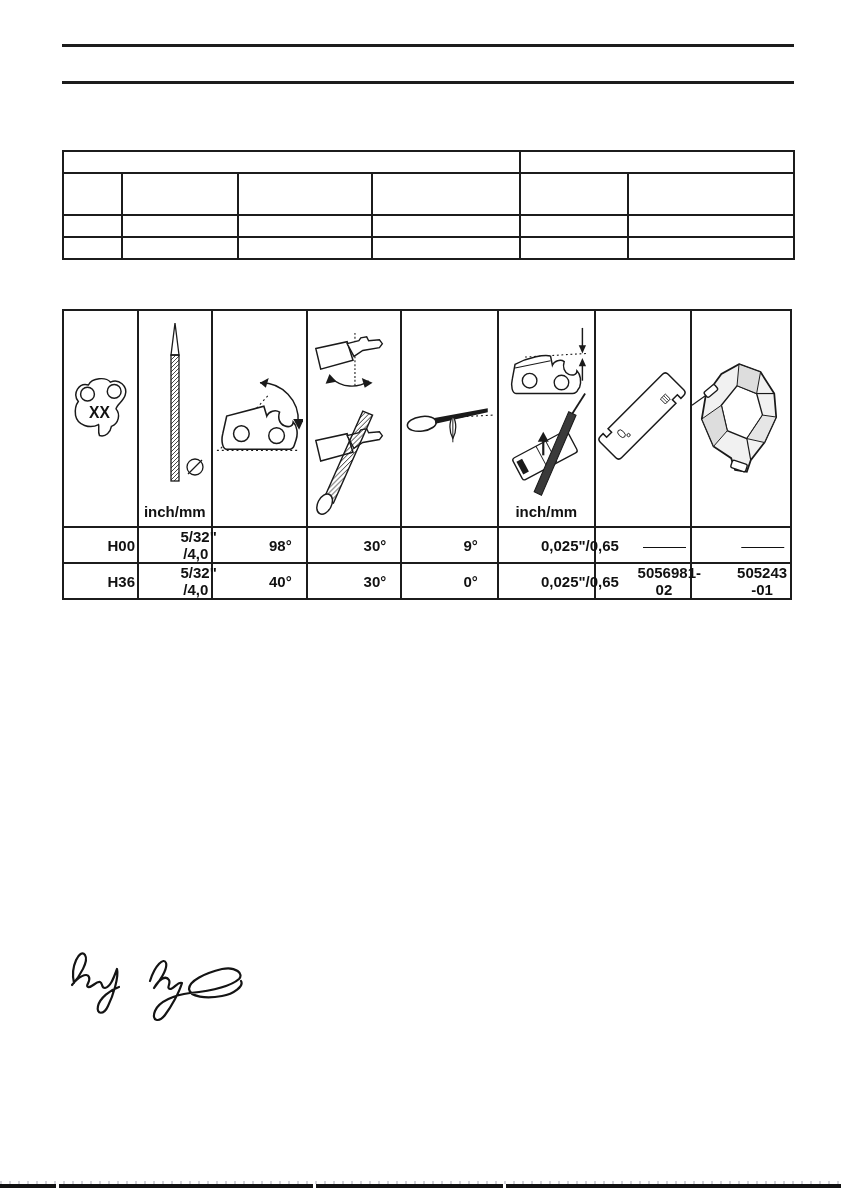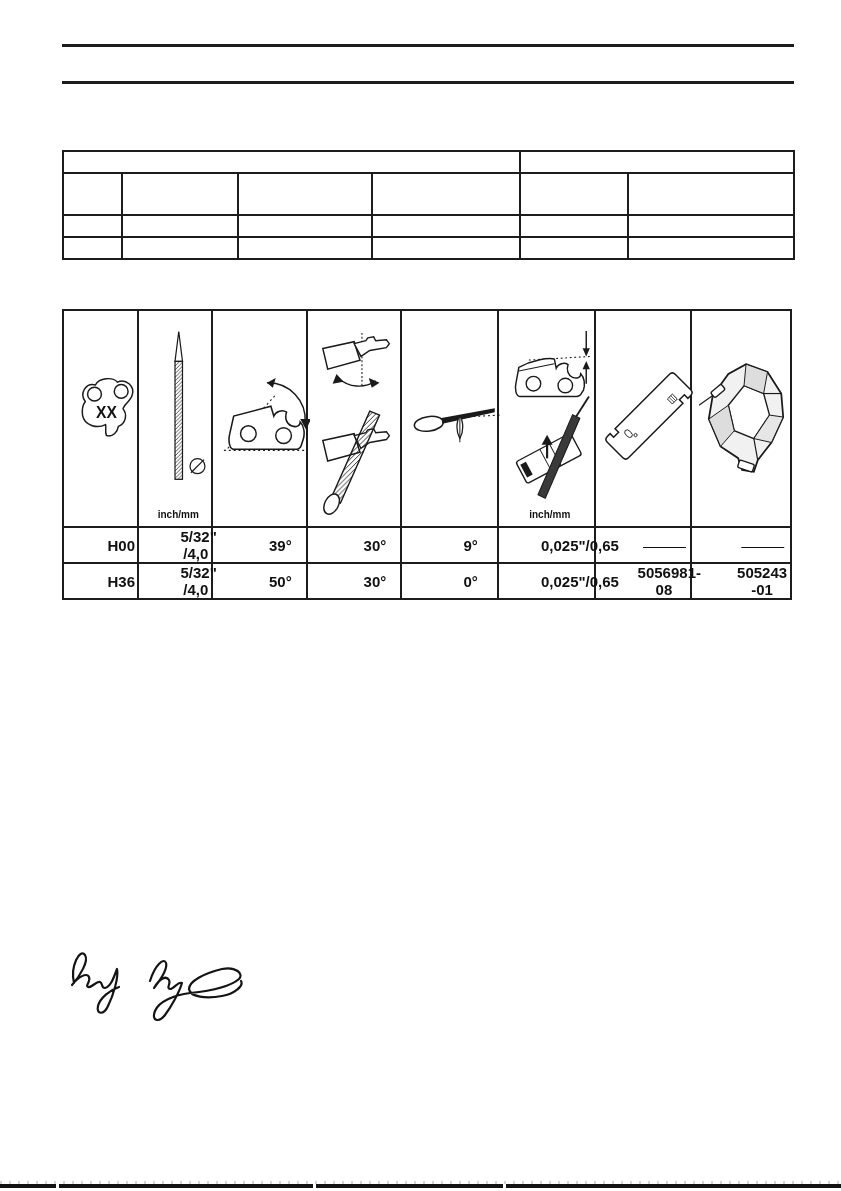--- a/index.html
+++ b/index.html
@@ -11,25 +11,25 @@
 
   table{border-collapse:collapse;table-layout:fixed;position:absolute;background:#fff;}
   td{border:2px solid #1c1c1c;padding:0;text-align:center;vertical-align:middle;
      font-weight:700;font-size:15px;color:#111;}
 
   .combo-table{left:62px;top:150px;width:732px;}
   .combo-table td{height:20px;}
   .combo-table tr.tall td{height:40px;}
 
   .spec-table{left:62px;top:309px;width:730px;}
-  .spec-table td.iconcell{height:215px;vertical-align:middle;padding-left:7px;}
+  .spec-table td.iconcell{height:215px;vertical-align:middle;}
   .spec-table td.valrow{height:24px;padding-left:42px;}
   .icon-stack{display:flex;flex-direction:column;align-items:center;justify-content:space-between;height:213px;}
   .icon-stack .spacer{flex:1 1 auto;display:flex;align-items:center;justify-content:center;width:100%;}
-  .unit-label{font-weight:700;font-size:10px;padding-bottom:5px;}
+  .unit-label{font-weight:700;font-size:15px;padding-bottom:5px;}
   .dashcell{letter-spacing:-1px;font-weight:400;}
 
   .signature{position:absolute;left:58px;top:936px;}
   .scan-speckle{position:absolute;left:0;top:1181px;width:841px;height:3px;
      background:repeating-linear-gradient(90deg,rgba(110,110,130,.30) 0 2px,rgba(255,255,255,0) 2px 9px);}
   .scan-bar{position:absolute;left:0;top:1184px;width:841px;height:4px;background:#121212;}
   .scan-gap{position:absolute;top:1184px;width:3px;height:4px;background:#fff;}
   svg{display:block;}
 </style>
 </head>
@@ -221,35 +221,35 @@
           <line x1="66" y1="42" x2="84" y2="42" stroke="#1a1a1a" stroke-width="1.2"></line>
           <rect x="40" y="112" width="16" height="8" rx="2" fill="#fff" stroke="#1a1a1a" stroke-width="1.4" transform="rotate(18 48 116)"></rect>
           <rect x="12" y="36" width="14" height="7" rx="2" fill="#fff" stroke="#1a1a1a" stroke-width="1.4" transform="rotate(-40 19 39)"></rect>
         </svg>
       </td>
     </tr>
 
     <tr>
       <td class="valrow">H00</td>
       <td class="valrow">5/32" /4,0</td>
-      <td class="valrow">39°</td>
+      <td class="valrow">98°</td>
       <td class="valrow">30°</td>
       <td class="valrow">9°</td>
       <td class="valrow">0,025"/0,65</td>
       <td class="valrow dashcell">———</td>
       <td class="valrow dashcell">———</td>
     </tr>
     <tr>
       <td class="valrow">H36</td>
       <td class="valrow">5/32" /4,0</td>
-      <td class="valrow">50°</td>
+      <td class="valrow">40°</td>
       <td class="valrow">30°</td>
       <td class="valrow">0°</td>
       <td class="valrow">0,025"/0,65</td>
-      <td class="valrow">5056981-08</td>
+      <td class="valrow">5056981-02</td>
       <td class="valrow">505243 -01</td>
     </tr>
   </tbody>
     </table>
 
   <svg class="signature" width="215" height="98" viewBox="0 0 215 98">
     <g fill="none" stroke="#141414" stroke-width="2.2" stroke-linecap="round" stroke-linejoin="round">
       <path d="M16,47 C12,30 22,12 27,19 C31,25 22,40 14,49 C20,41 29,36 31,41 C33,45 27,50 30,51 C34,52 38,45 42,46 C45,47 43,52 47,52 C52,51 55,44 59,33 C61,41 55,60 50,70 C46,79 38,79 40,70 C42,62 52,54 61,51"></path>
       <path d="M92,45 C97,29 106,21 108,27 C110,33 101,46 96,52 C101,43 108,39 111,44 C113,48 108,52 112,53 C116,53 120,45 124,47 C121,57 113,71 107,79 C101,87 93,85 97,75 C101,65 117,59 132,57 C151,55 172,51 181,43 C186,38 178,30 164,33 C147,37 131,45 131,53 C132,61 148,63 164,60 C176,58 186,50 183,45"></path>
     </g>

